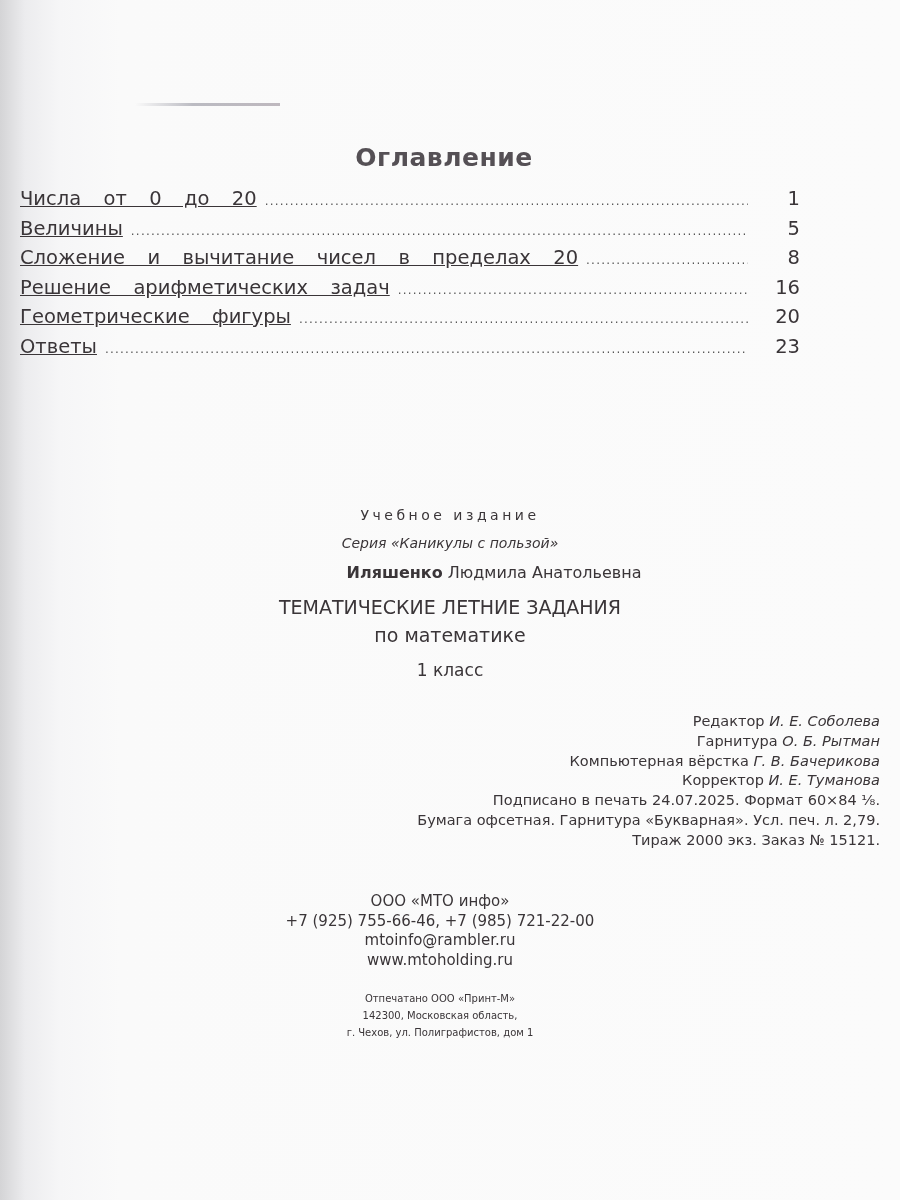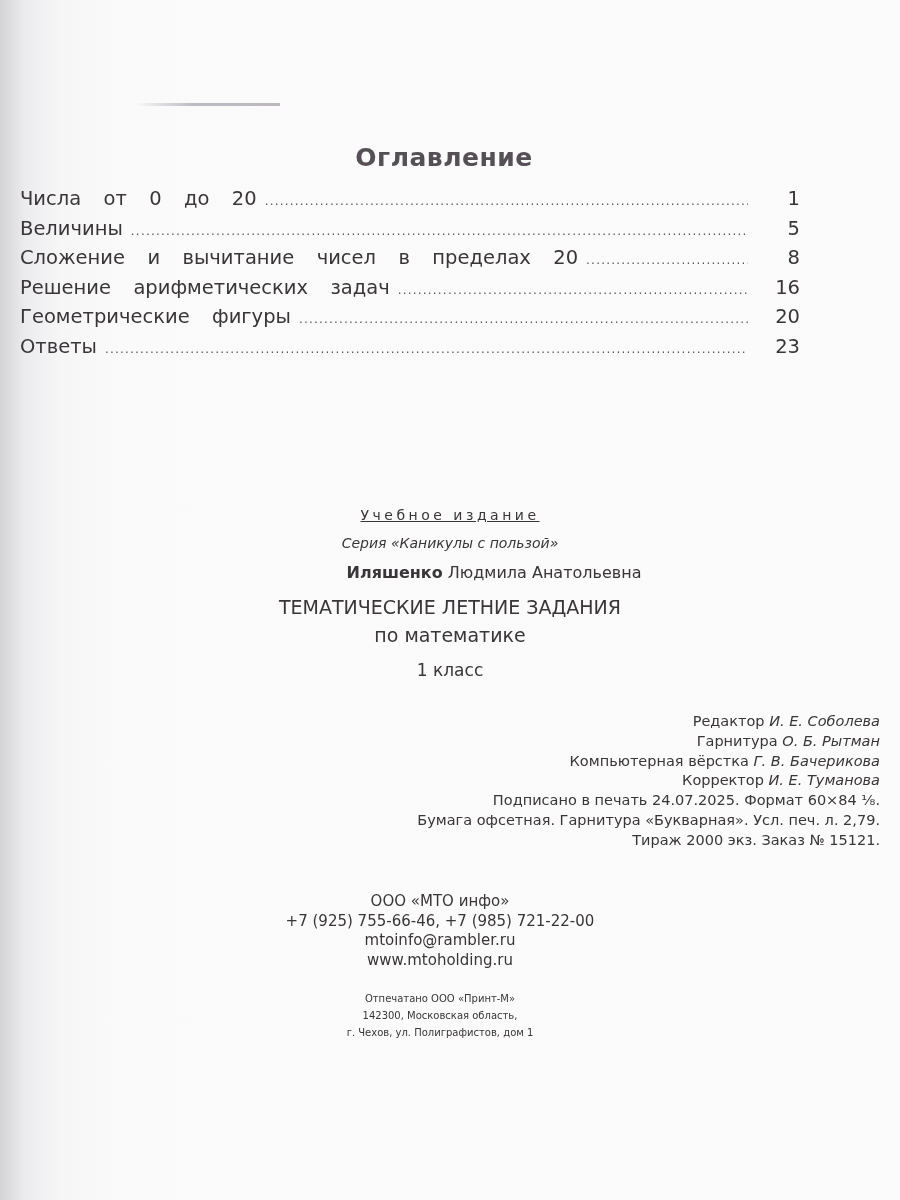--- a/index.html
+++ b/index.html
@@ -7,25 +7,25 @@
     width:900px; height:1200px; position:relative; overflow:hidden;
     background: linear-gradient(to right, #d4d4d6 0px, #ececee 25px, #f6f6f7 60px, #fafafa 120px, #fbfbfb 100%);
     font-family: "DejaVu Sans", sans-serif; color:#2f2a2c;
   }
   .scan-mark { position:absolute; left:135px; top:103px; width:145px; height:3px;
     background: linear-gradient(to right, rgba(180,180,185,0) 0%, rgba(160,160,170,0.7) 40%, rgba(150,140,150,0.6) 100%); }
   .toc-title { position:absolute; left:0; width:888px; top:143px; text-align:center;
     font-size:25px; font-weight:bold; color:#555055; letter-spacing:0.5px; }
   .toc { position:absolute; left:20px; top:187px; width:780px; }
   .toc-row { display:flex; align-items:baseline; height:29.5px; font-size:19.5px; color:#3a3538; }
-  .toc-label { white-space:pre; word-spacing:5px; }
+  .toc-label { white-space:pre; word-spacing:5px;text-decoration:underline; }
   .toc-dots { flex:1; overflow:hidden; white-space:nowrap; margin:0 22px 0 8px; color:#555; font-size:12px; letter-spacing:1.2px; }
   .toc-page { width:30px; text-align:right; }
   .imprint { position:absolute; left:0; width:900px; text-align:center; color:#3a3538; }
-  .l-edu { top:507px; font-size:14px; letter-spacing:3.5px;text-decoration:underline; }
+  .l-edu { top:507px; font-size:14px; letter-spacing:3.5px; }
   .l-series { top:535px; font-size:14px; font-style:italic; }
   .l-author { top:563px; font-size:16px;padding-left:44px; }
   .l-author b { font-weight:bold; }
   .l-title1 { top:596px; font-size:19px; }
   .l-title2 { top:624px; font-size:19px; }
   .l-grade { top:660px; font-size:17px; }
   .credits { position:absolute; left:0; width:880px; top:712px; text-align:right; font-size:14.5px; line-height:19.8px; color:#3a3538; }
   .credits i { font-style:italic; }
   .pub { position:absolute; left:0; width:880px; top:892px; text-align:center; font-size:15px; line-height:19.5px; color:#3a3538; }
   .printer { position:absolute; left:0; width:880px; top:990px; text-align:center; font-size:10px; line-height:17px; color:#3a3538; }

